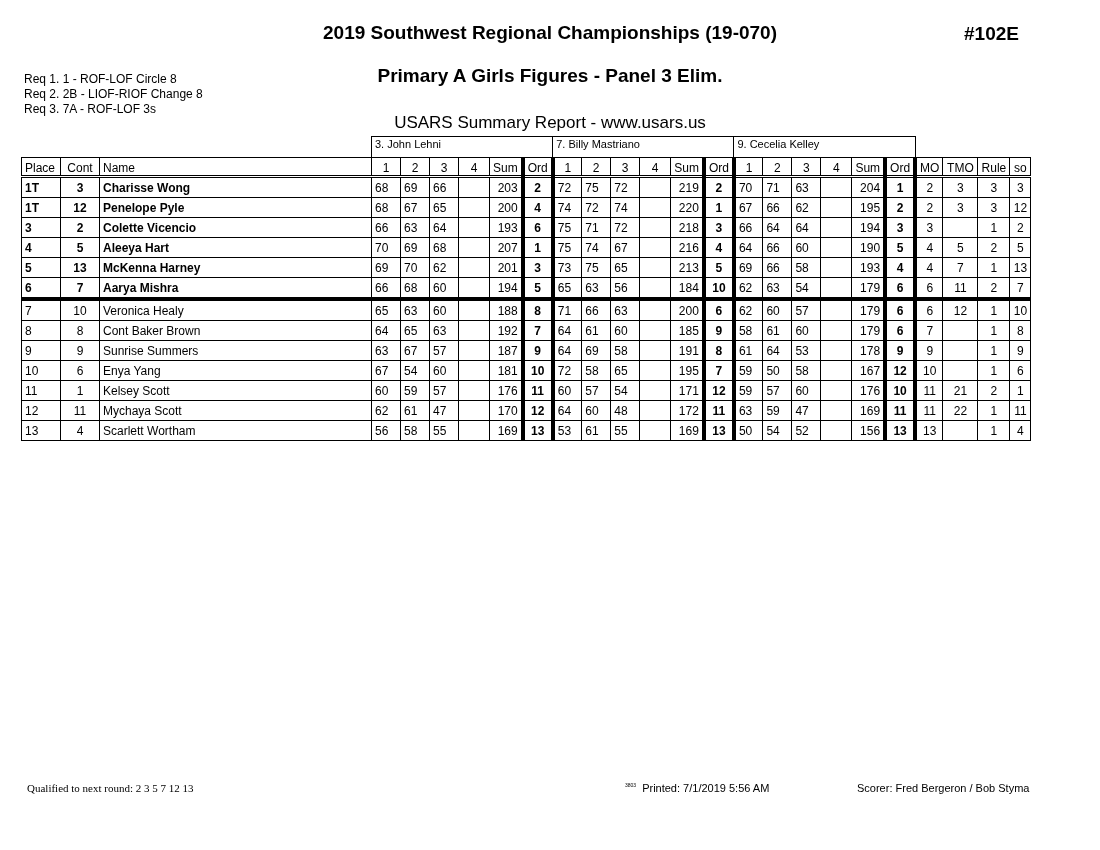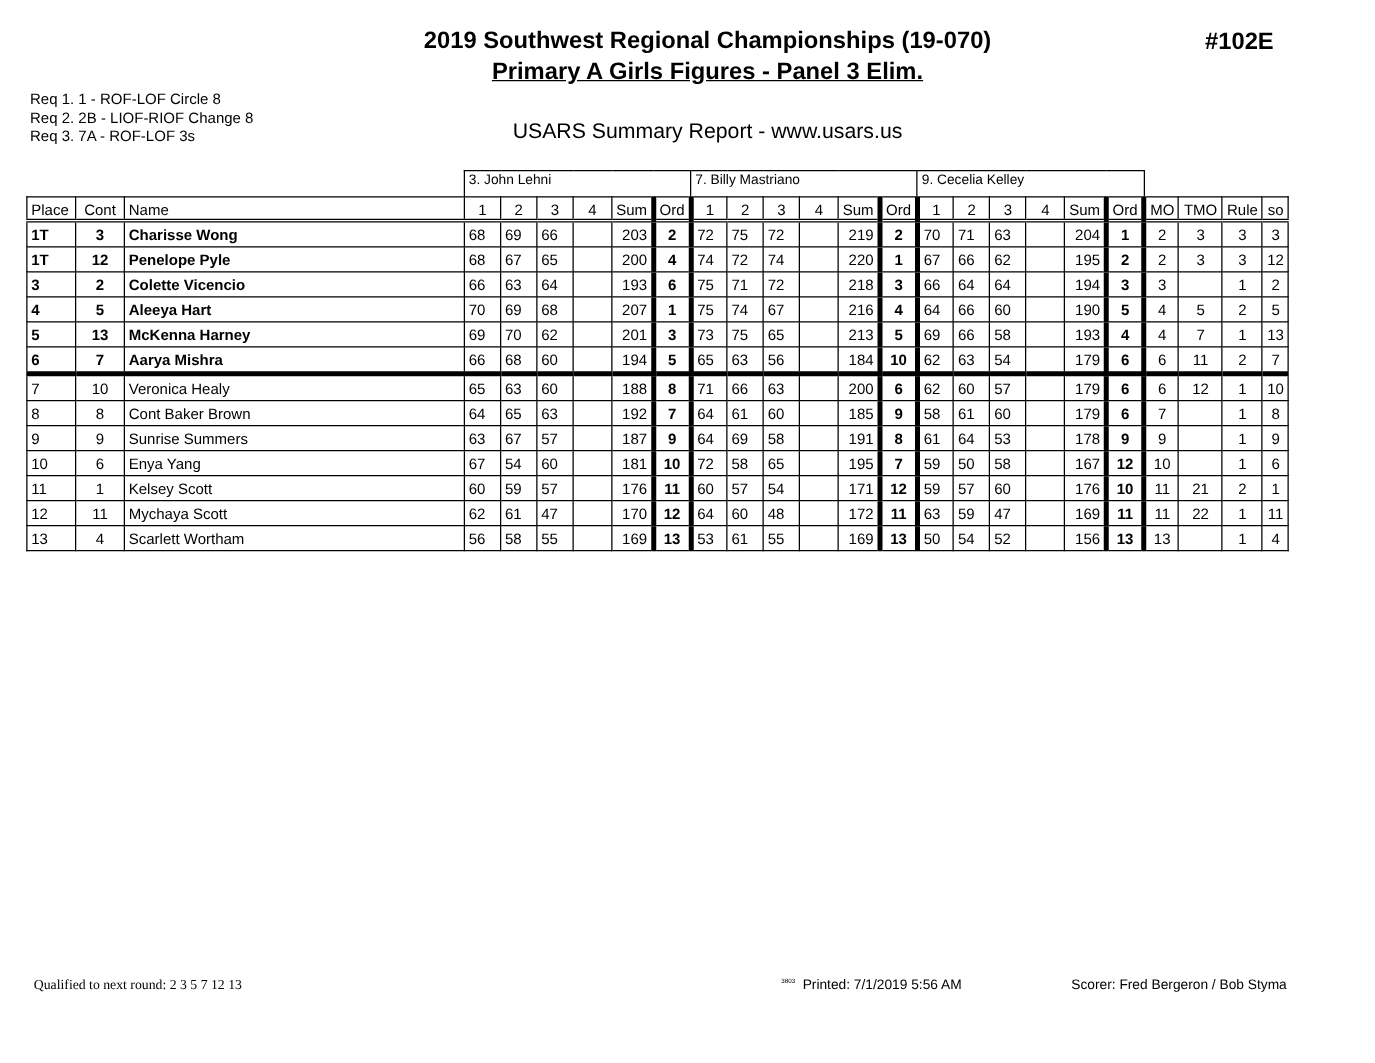--- a/index.html
+++ b/index.html
@@ -1,22 +1,22 @@
 <!DOCTYPE html>
 <html><head>
 <meta charset="utf-8">
 <style>
   html, body { margin:0; padding:0; background:#fff; }
   body { width:1100px; height:850px; position:relative; overflow:hidden;
          font-family:"Liberation Sans", sans-serif; color:#000; }
   .reqs { position:absolute; left:24px; top:24px; font-size:12px; line-height:15px;margin-top:48px; }
-  .header { position:absolute; left:316px; width:500px; top:22px; text-align:center; }
+  .header { position:absolute; left:300px; width:500px; top:22px; text-align:center; }
   .h-title { font-size:19px; font-weight:bold; line-height:22px; }
   .h-venue { font-size:15px; line-height:17px; }
-  .h-event { font-size:19px; font-weight:bold; line-height:24px; margin-top:2px;text-decoration:underline; }
+  .h-event { font-size:19px; font-weight:bold; line-height:24px; margin-top:20px; }
   .h-report { font-size:17px; line-height:22px;margin-top:24px; }
   .eventno { position:absolute; left:964px; top:23px; font-size:19px; font-weight:bold; }
 
   table.grid { position:absolute; left:21px; top:136px; border-collapse:collapse;
                font-size:12px; table-layout:fixed; }
   table.grid td { border:1px solid #000; height:19px; padding:0 3px; white-space:nowrap; overflow:hidden; }
   table.grid tr.judges td { height:19px; }
   table.grid tr.judges td.blank { border:none; }
   table.grid tr.judges td.jname { border-bottom:1px solid #000; vertical-align:top; padding-top:1px; font-size:11px; }
   table.grid tr.cols td { height:17px; vertical-align:bottom; border-bottom:3px double #000; }

